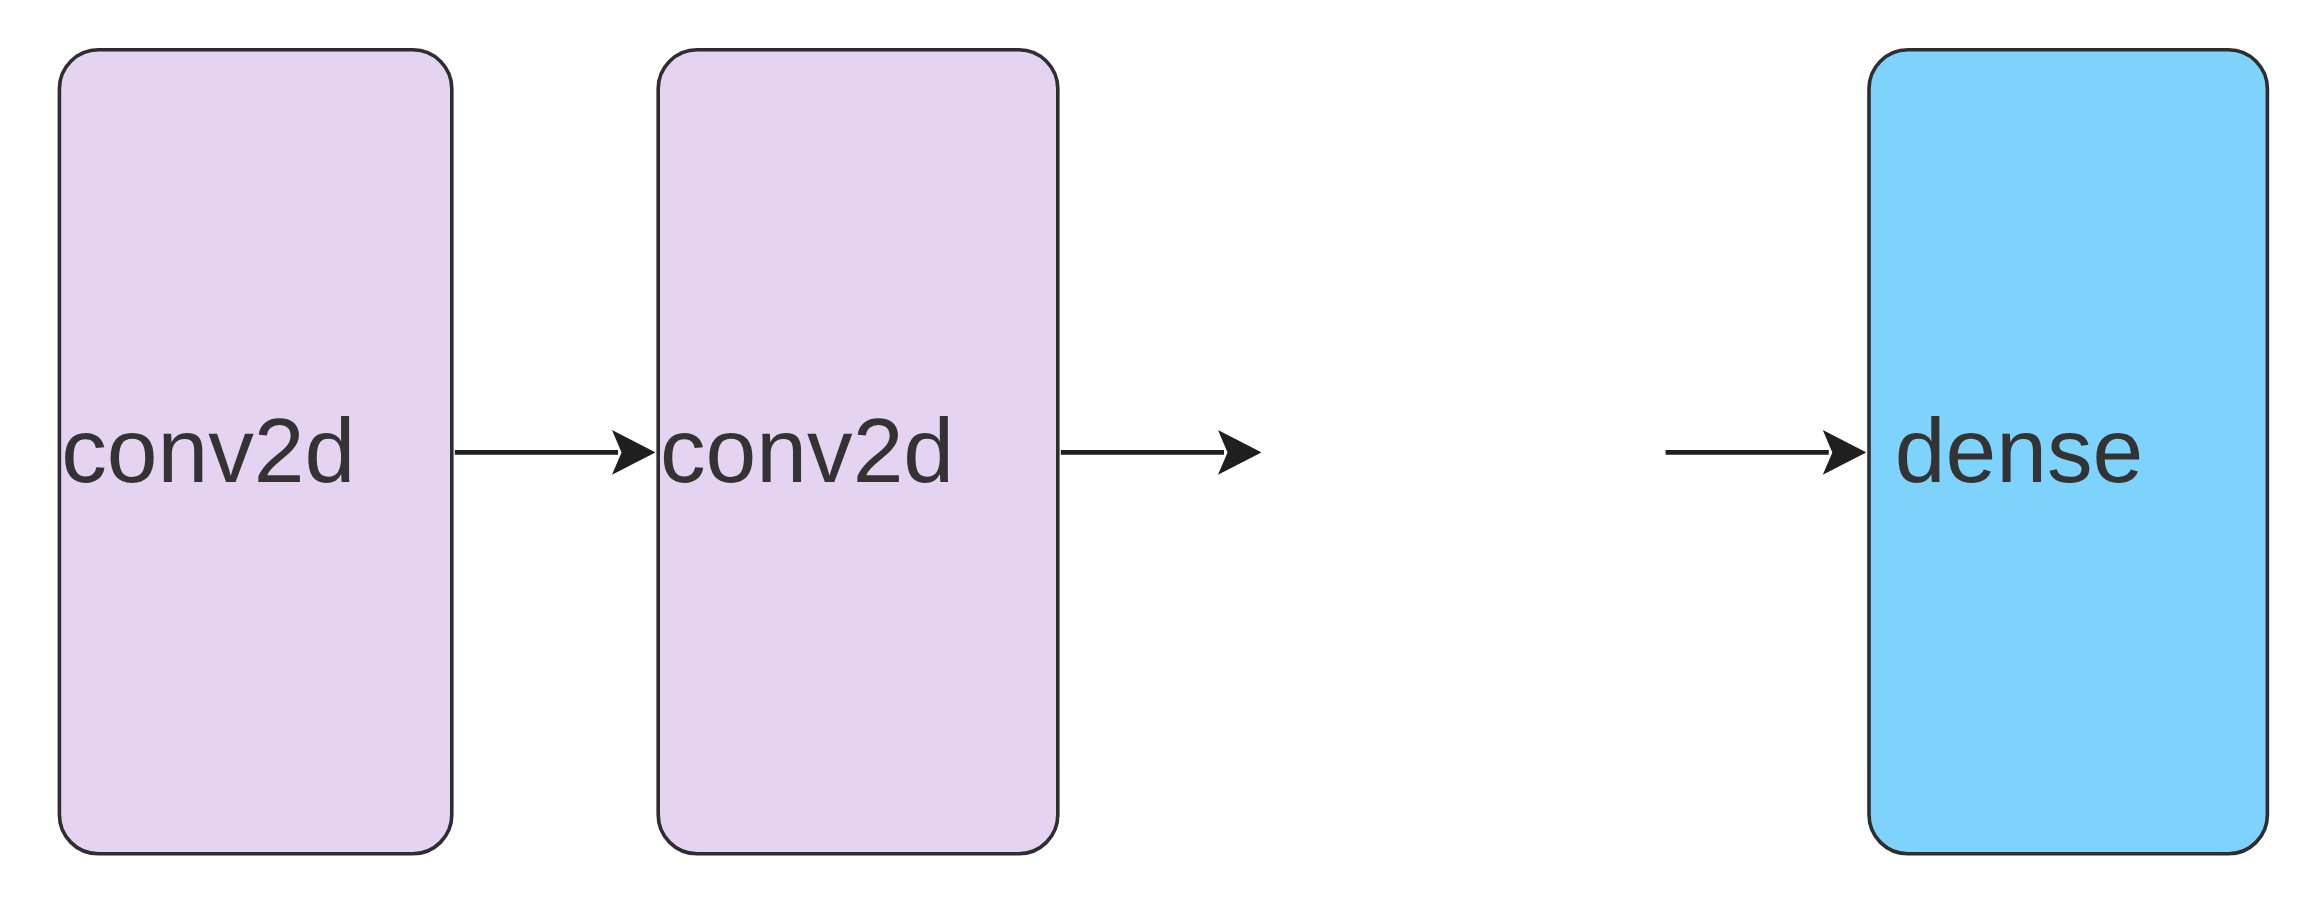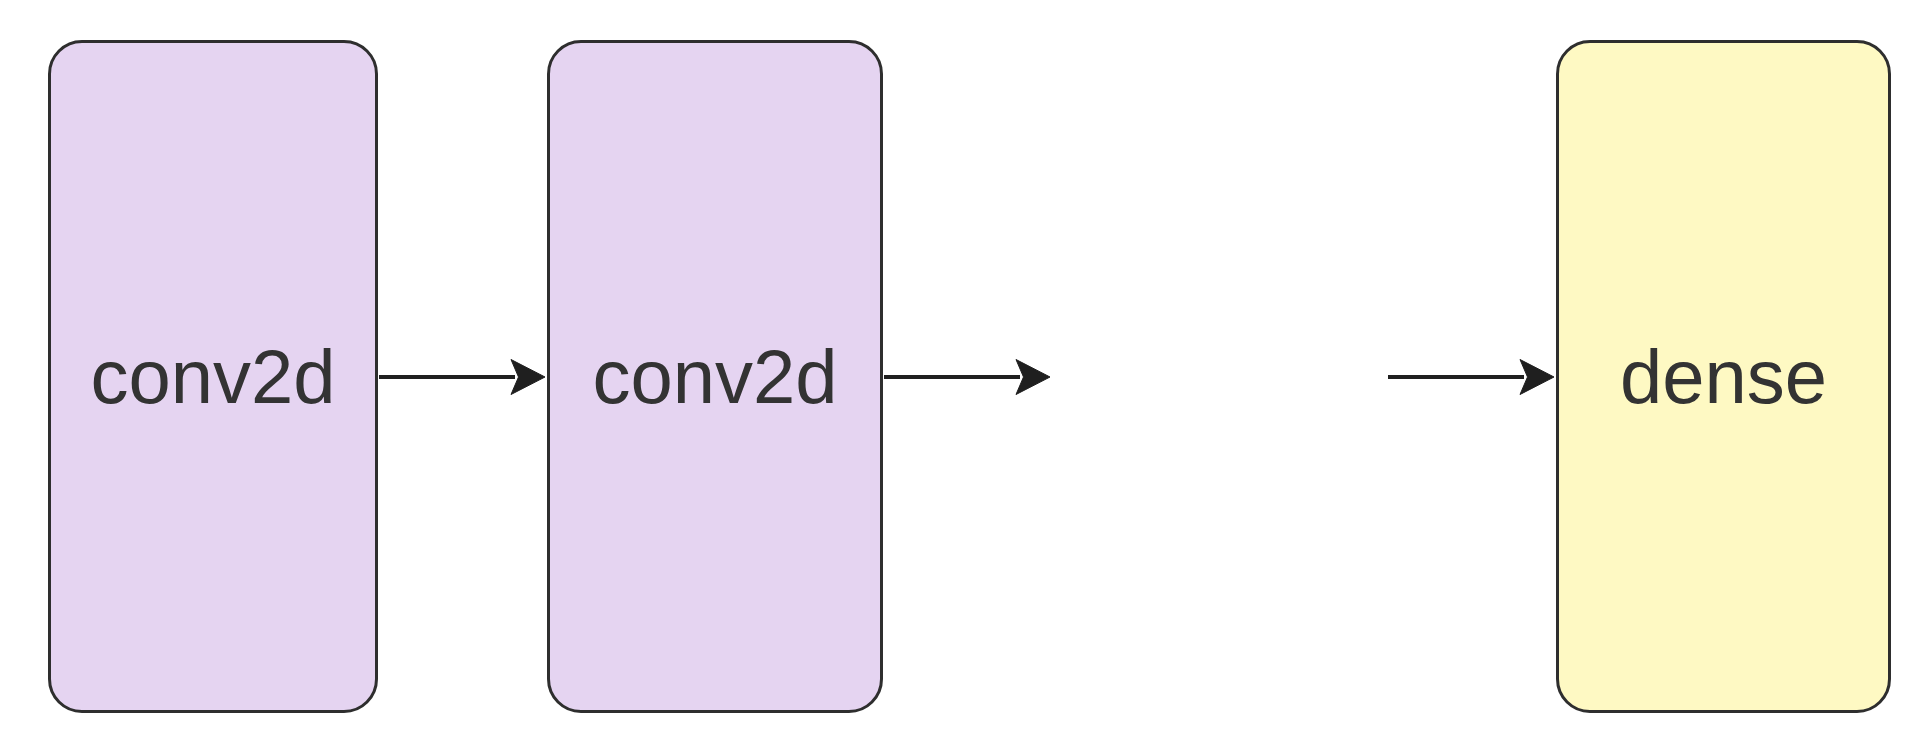--- a/index.html
+++ b/index.html
@@ -17,21 +17,21 @@
   }
   .node {
     position: absolute;
     top: 40px;
     height: 673px;
     box-sizing: border-box;
     border: 3px solid #2e2e2e;
     border-radius: 34px;
     display: flex;
     align-items: center;
-    justify-content: center;
+    justify-content: flex-start;
   }
   .node .label {
     font-size: 76px;
     color: #333333;
     letter-spacing: 0px;
     line-height: 1;
     user-select: none;
   }
   .node-1 { left: 48px;   width: 330px; }
   .node-2 { left: 547px;  width: 336px; }
@@ -62,21 +62,21 @@
 
   <div class="node node-1" style="background-color: rgb(229, 212, 241);">
     <span class="label">conv2d</span>
   </div>
 
   <div class="node node-2" style="background-color: rgb(229, 212, 241);">
     <span class="label">conv2d</span>
   </div>
 
 
-  <div class="node node-4" style="background-color: #fef9c3;">
+  <div class="node node-4" style="background-color: #7dd3fc; padding-left: 20px;">
     <span class="label">dense</span>
   </div>
 
   <svg class="edges-layer" viewBox="0 0 1925 751" xmlns="http://www.w3.org/2000/svg" aria-hidden="true">
     <g>
       <line class="edge-line" x1="379" y1="377" x2="515" y2="377"></line>
       <path class="edge-head" d="M 545 377 L 511 359.5 L 518.5 377 L 511 394.5 Z"></path>
     </g>
     <g>
       <line class="edge-line" x1="884" y1="377" x2="1020" y2="377"></line>

